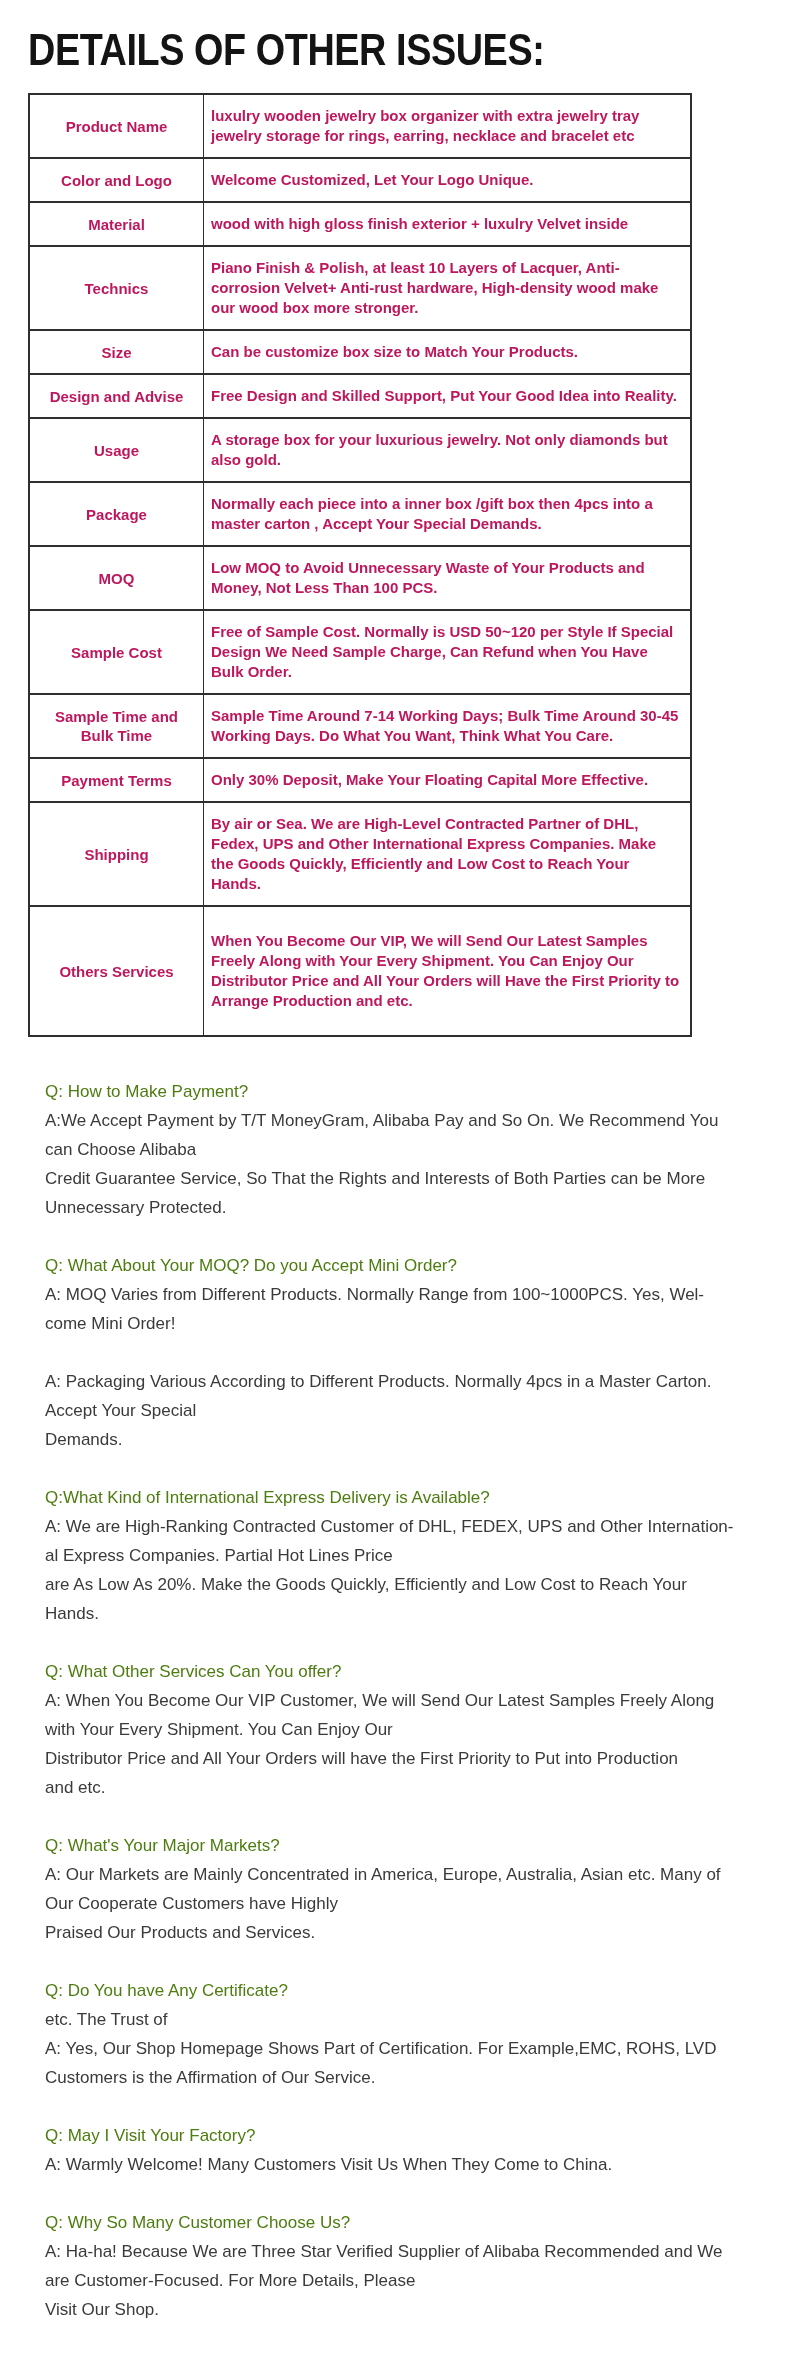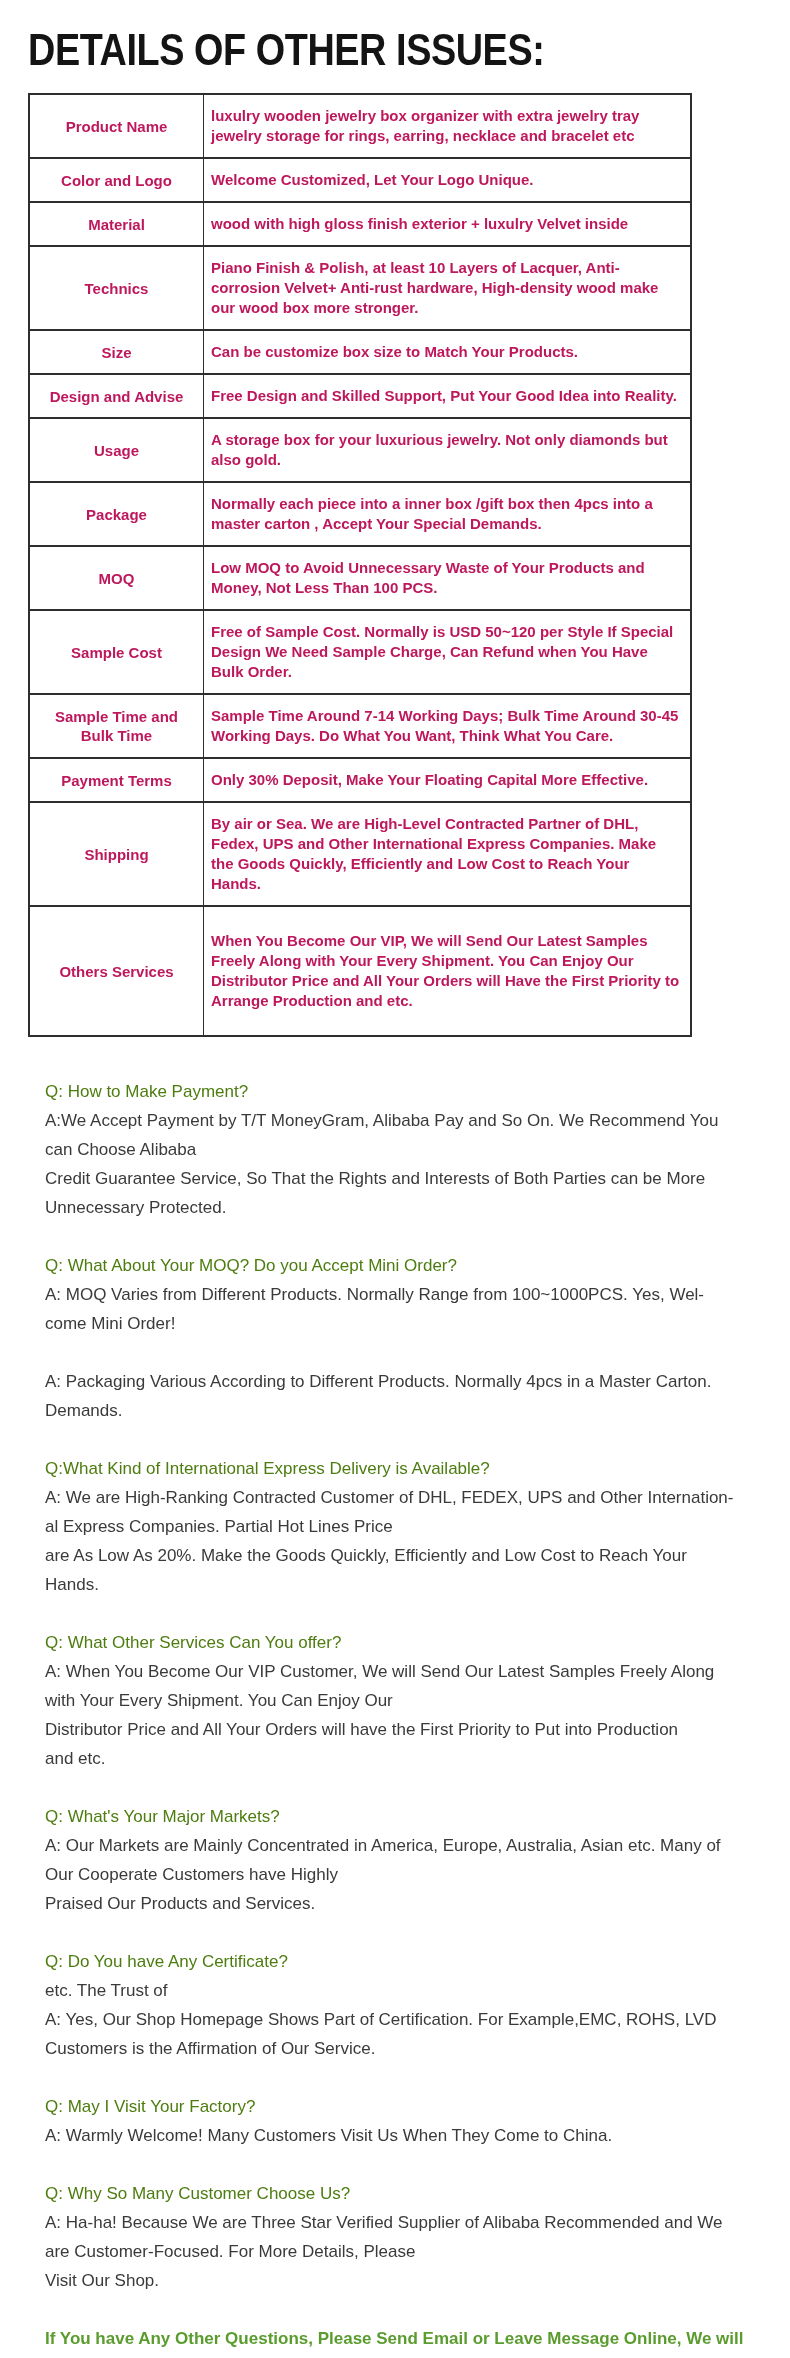--- a/index.html
+++ b/index.html
@@ -158,20 +158,21 @@
         <div class="a">Credit Guarantee Service, So That the Rights and Interests of Both Parties can be More</div>
         <div class="a">Unnecessary Protected.</div>
       </div>
       <div class="qa">
         <div class="q">Q: What About Your MOQ? Do you Accept Mini Order?</div>
         <div class="a">A: MOQ Varies from Different Products. Normally Range from 100~1000PCS. Yes, Wel-</div>
         <div class="a">come Mini Order!</div>
       </div>
       <div class="qa">
         <div class="a">A: Packaging Various According to Different Products. Normally 4pcs in a Master Carton.</div>
+        <div class="a">Accept Your Special</div>
         <div class="a">Demands.</div>
       </div>
       <div class="qa">
         <div class="q">Q:What Kind of International Express Delivery is Available?</div>
         <div class="a">A: We are High-Ranking Contracted Customer of DHL, FEDEX, UPS and Other Internation-</div>
         <div class="a">al Express Companies. Partial Hot Lines Price</div>
         <div class="a">are As Low As 20%. Make the Goods Quickly, Efficiently and Low Cost to Reach Your</div>
         <div class="a">Hands.</div>
       </div>
       <div class="qa">

